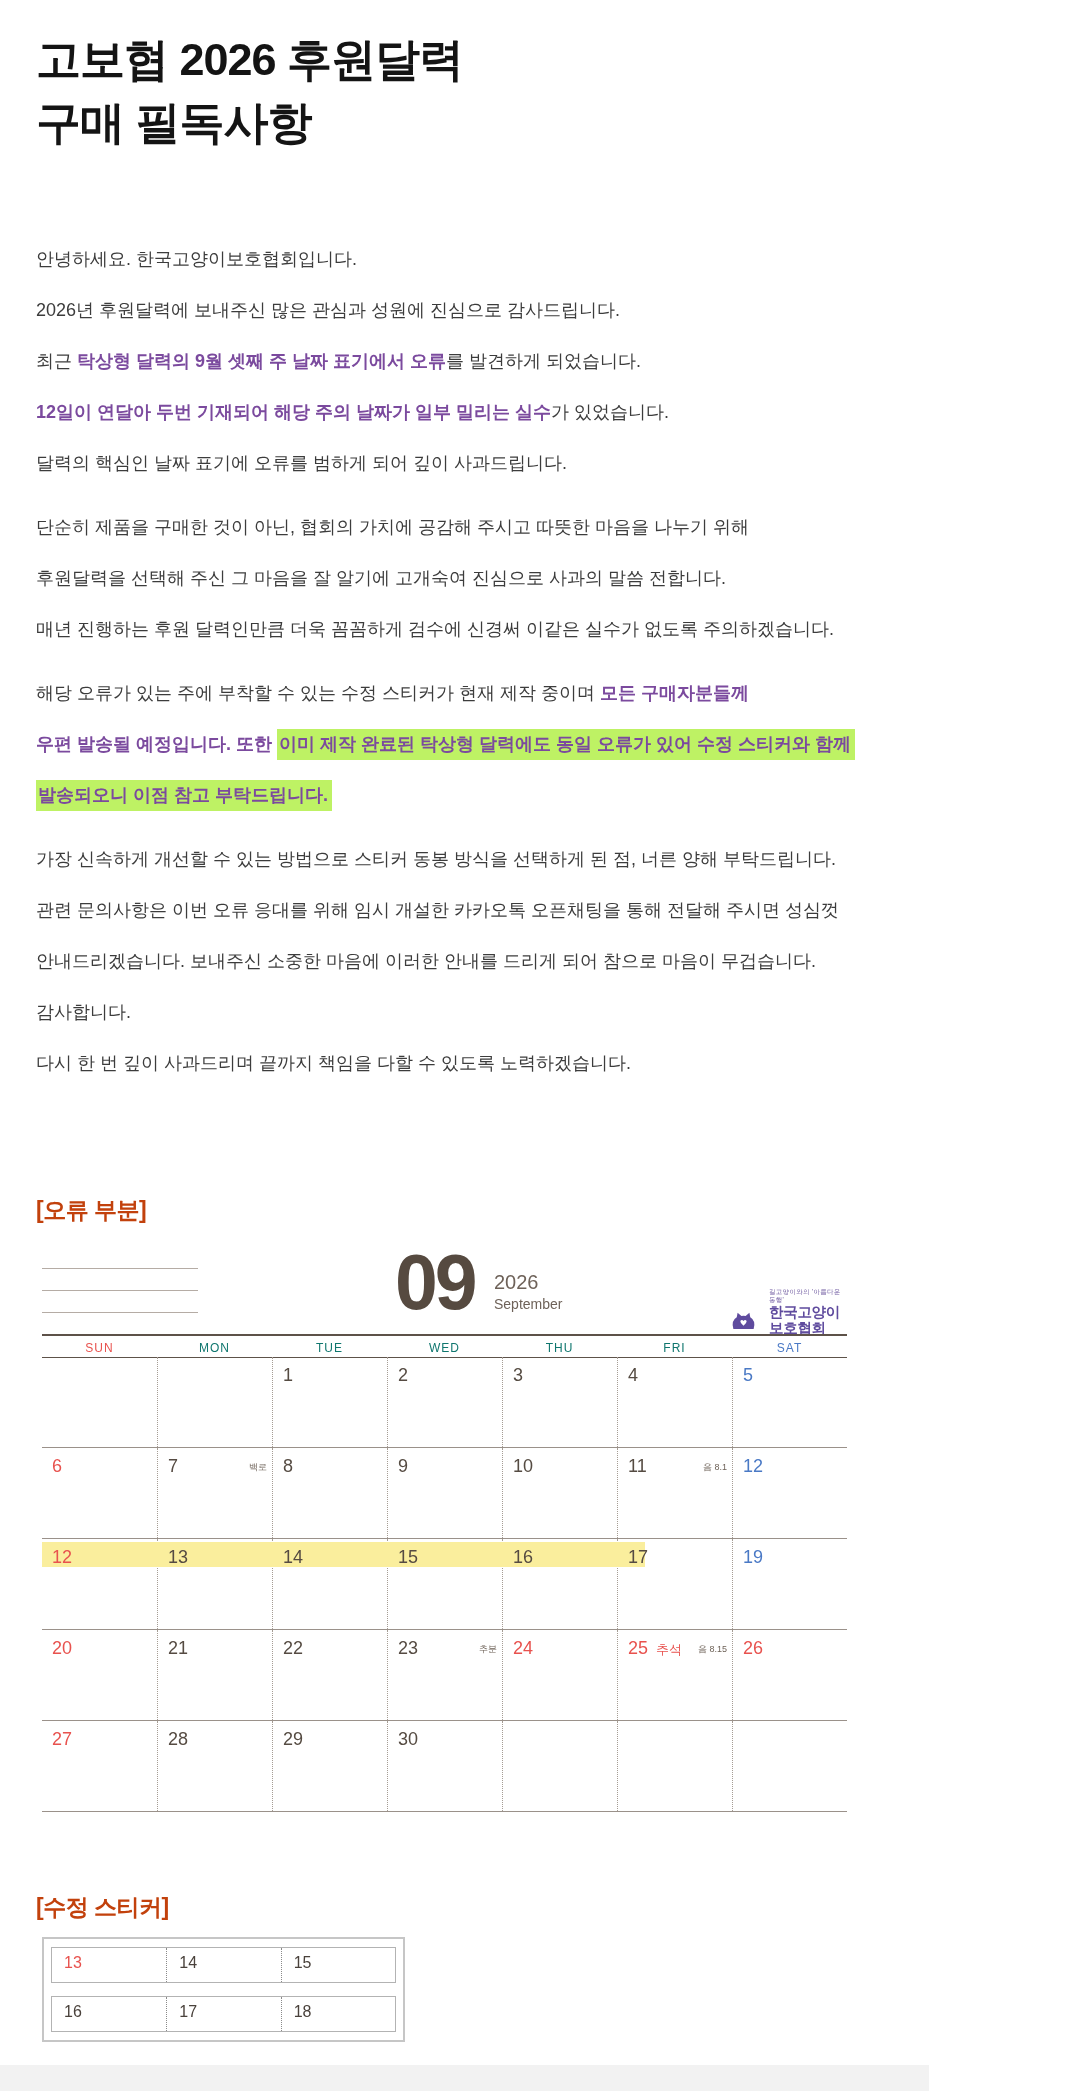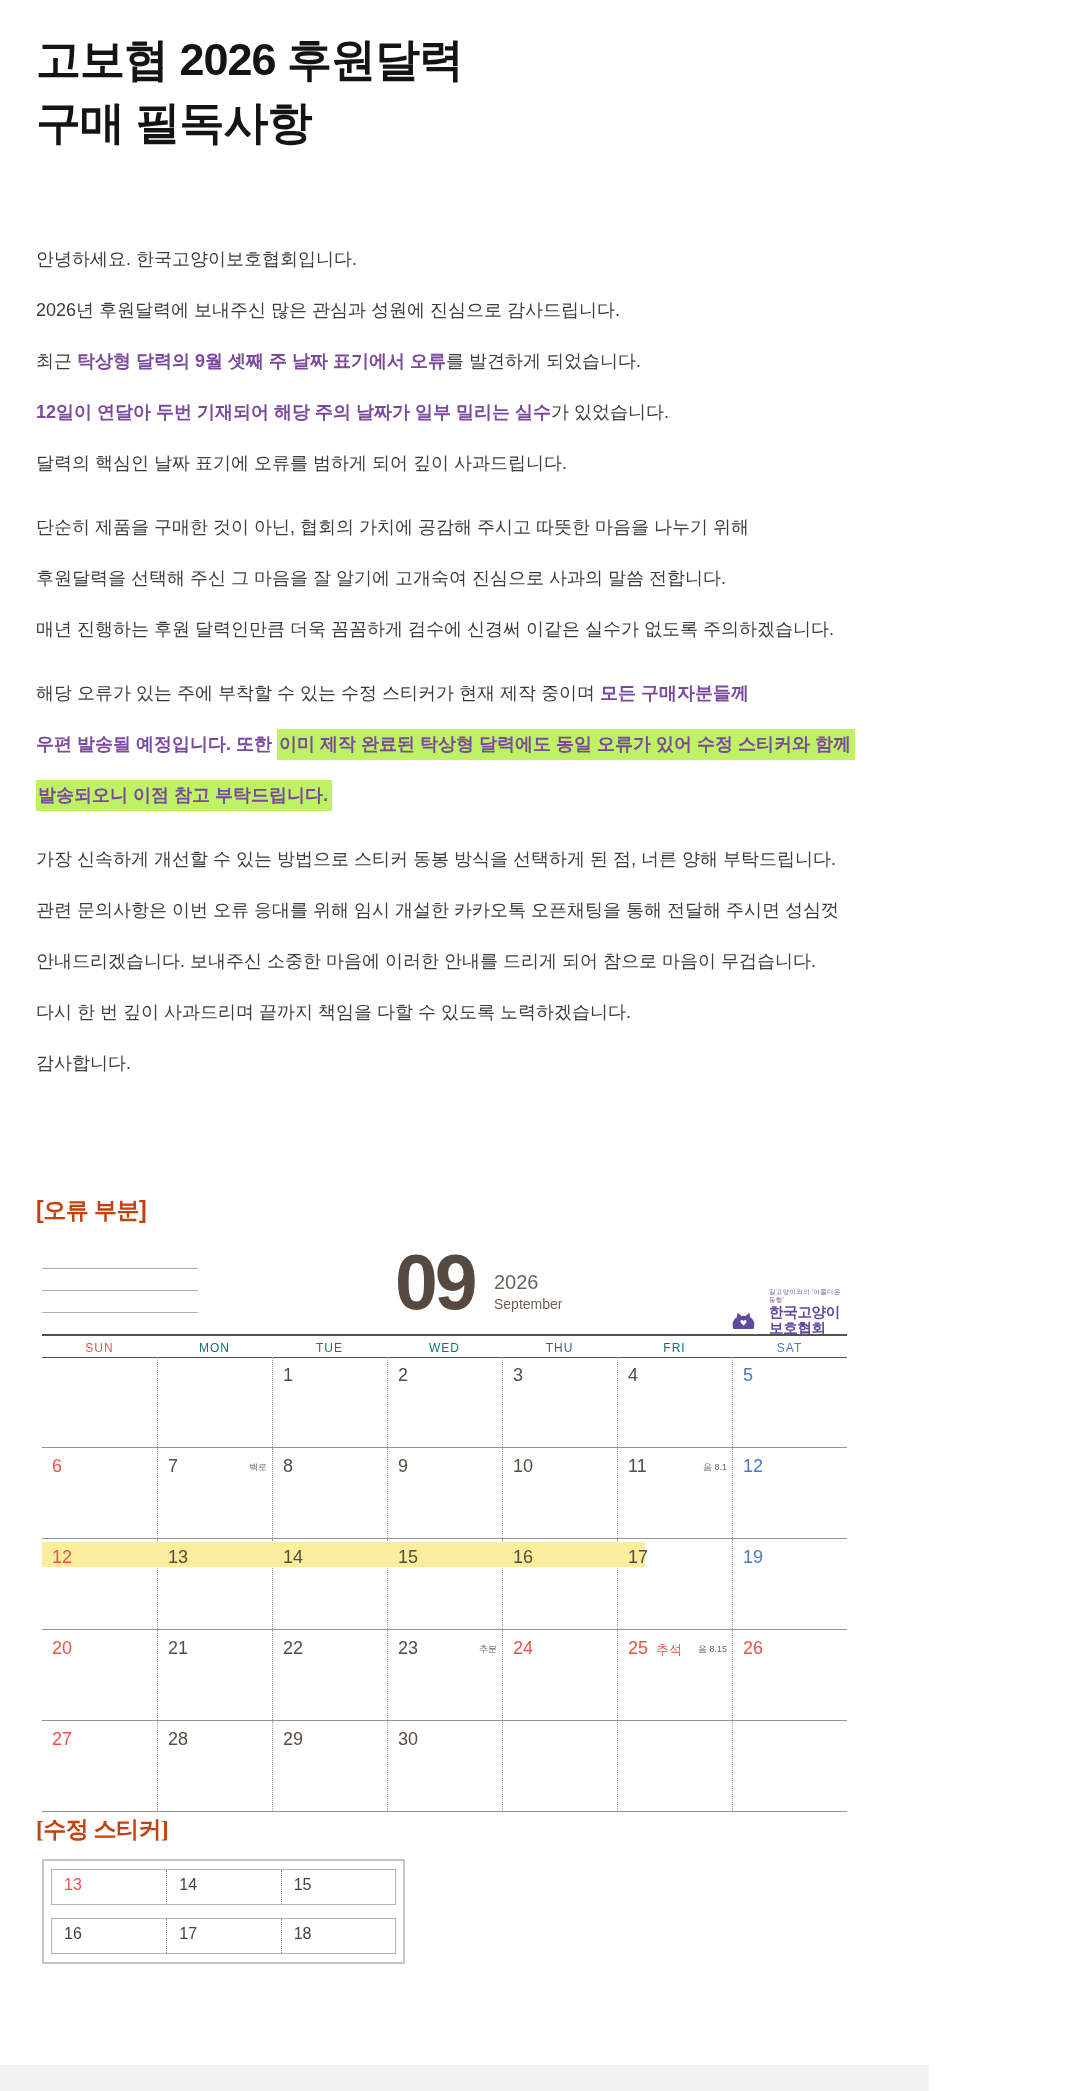--- a/index.html
+++ b/index.html
@@ -13,21 +13,21 @@
   .notice{margin:92px 0 0 36px;}
   .nline{font-size:18px;color:#3c3c3c;line-height:27px;margin:12px 0 24px 0;white-space:nowrap;font-weight:400;}
   .nline.gap{margin-top:37px;}
   .seg-n{color:#3c3c3c;}
   .seg-em{color:#7b4a9e;font-weight:700;}
   .seg-hl{color:#7b4a9e;font-weight:700;background:#bef264;padding:5px 4px 6px 2px;}
 
   
   .section-label{margin-left:36px;font-size:23px;font-weight:800;color:#c2410c;letter-spacing:-0.5px;}
   .section-label.error{margin-top:118px;}
-  .section-label.sticker{font-family:Liberation Serif, serif;}
+  .section-label.sticker{margin-top:78px;}
 
   
   .calendar{position:relative;margin:16px 0 0 42px;width:807px;height:572px;}
   .memo-line{position:absolute;left:0;width:156px;border-top:1.5px solid #b5aca5;height:0;}
   .month-num{position:absolute;left:353px;top:2px;font-size:77px;font-weight:800;color:#564a40;letter-spacing:-3px;line-height:1;}
   .ym{position:absolute;left:452px;top:30px;color:#6e6259;}
   .ym .y{font-size:20px;line-height:21px;}
   .ym .m{font-size:14px;line-height:23px;}
   .org{position:absolute;left:688px;top:46px;display:flex;align-items:flex-end;gap:12px;}
   .org .txt{display:flex;flex-direction:column;align-items:center;}
@@ -74,22 +74,22 @@
       <div class="nline"><span class="seg-n">달력의 핵심인 날짜 표기에 오류를 범하게 되어 깊이 사과드립니다.</span></div>
       <div class="nline gap"><span class="seg-n">단순히 제품을 구매한 것이 아닌, 협회의 가치에 공감해 주시고 따뜻한 마음을 나누기 위해</span></div>
       <div class="nline"><span class="seg-n">후원달력을 선택해 주신 그 마음을 잘 알기에 고개숙여 진심으로 사과의 말씀 전합니다.</span></div>
       <div class="nline"><span class="seg-n">매년 진행하는 후원 달력인만큼 더욱 꼼꼼하게 검수에 신경써 이같은 실수가 없도록 주의하겠습니다.</span></div>
       <div class="nline gap"><span class="seg-n">해당 오류가 있는 주에 부착할 수 있는 수정 스티커가 현재 제작 중이며 </span><span class="seg-em">모든 구매자분들께</span></div>
       <div class="nline"><span class="seg-em">우편 발송될 예정입니다. 또한 </span><span class="seg-em seg-hl">이미 제작 완료된 탁상형 달력에도 동일 오류가 있어 수정 스티커와 함께</span></div>
       <div class="nline"><span class="seg-em seg-hl">발송되오니 이점 참고 부탁드립니다.</span></div>
       <div class="nline gap"><span class="seg-n">가장 신속하게 개선할 수 있는 방법으로 스티커 동봉 방식을 선택하게 된 점, 너른 양해 부탁드립니다.</span></div>
       <div class="nline"><span class="seg-n">관련 문의사항은 이번 오류 응대를 위해 임시 개설한 카카오톡 오픈채팅을 통해 전달해 주시면 성심껏</span></div>
       <div class="nline"><span class="seg-n">안내드리겠습니다. 보내주신 소중한 마음에 이러한 안내를 드리게 되어 참으로 마음이 무겁습니다.</span></div>
+      <div class="nline"><span class="seg-n">감사합니다.</span></div>
       <div class="nline"><span class="seg-n">다시 한 번 깊이 사과드리며 끝까지 책임을 다할 수 있도록 노력하겠습니다.</span></div>
-      <div class="nline"><span class="seg-n">감사합니다.</span></div>
     </div>
 
   <div class="section-label error">[오류 부분]</div>
 
   <div class="calendar">
     <div class="memo-line" style="top:26px"></div>
     <div class="memo-line" style="top:48px"></div>
     <div class="memo-line" style="top:70px"></div>
 
     <div class="month-num">09</div>

